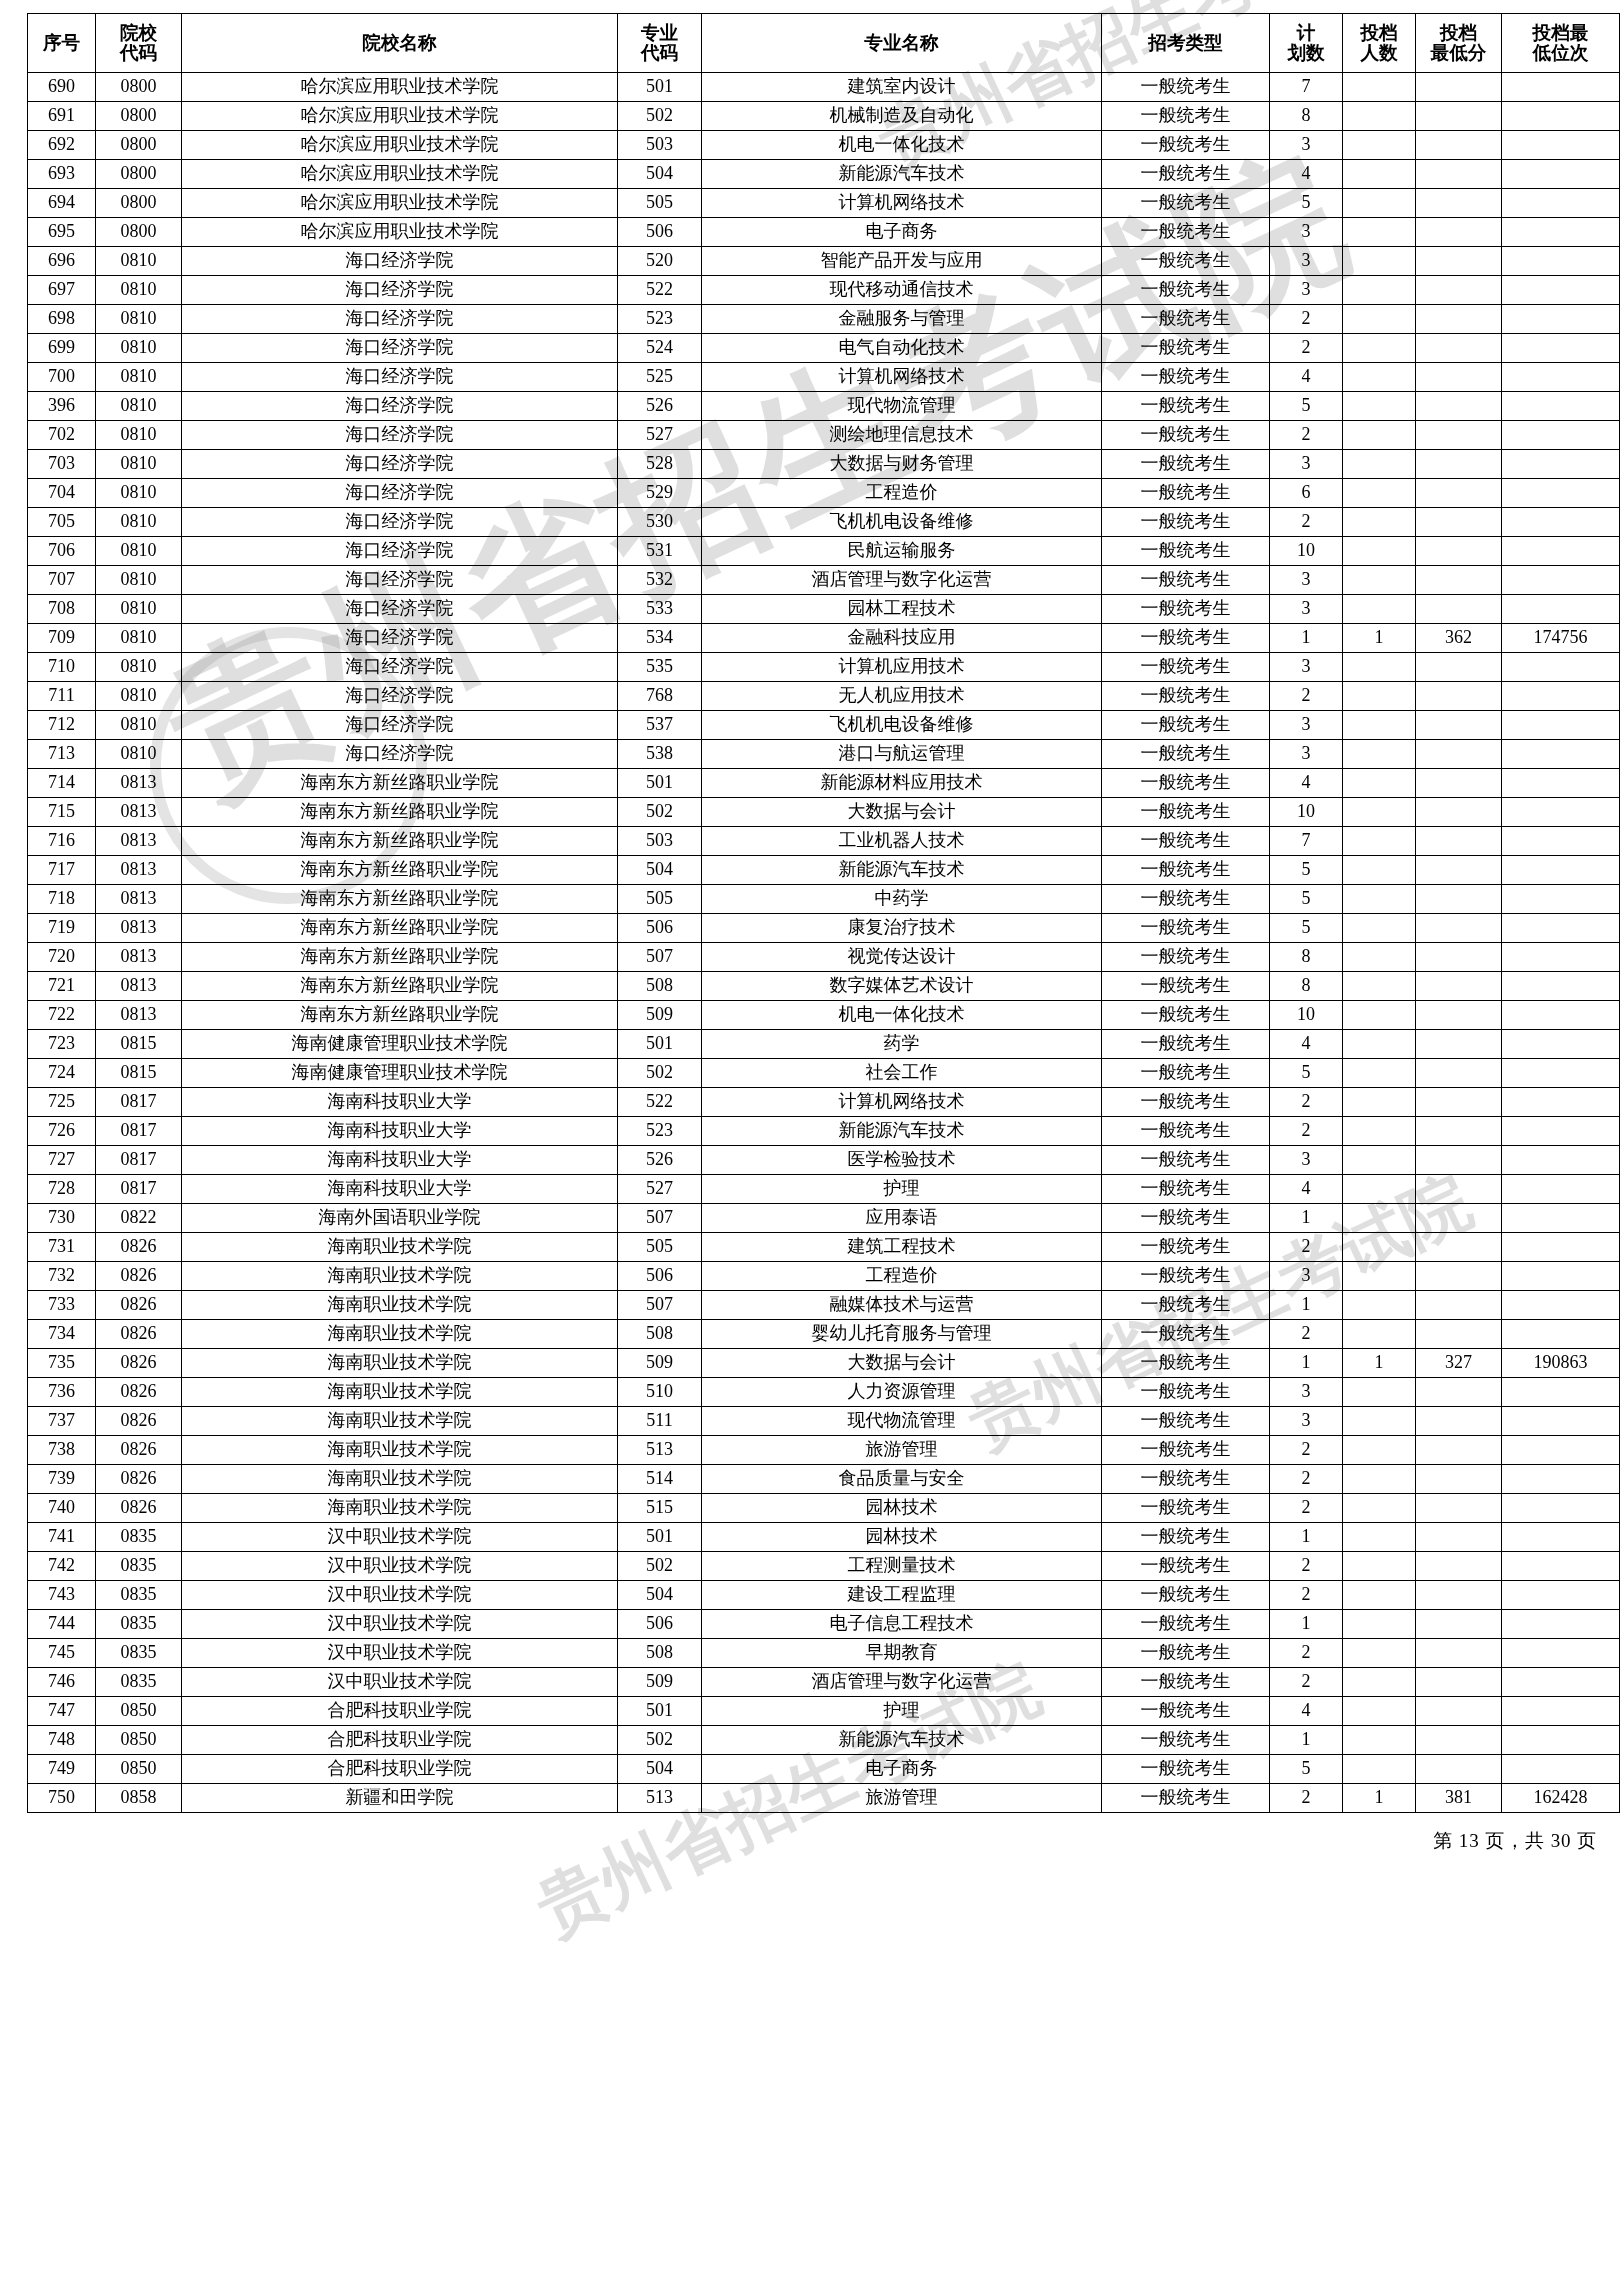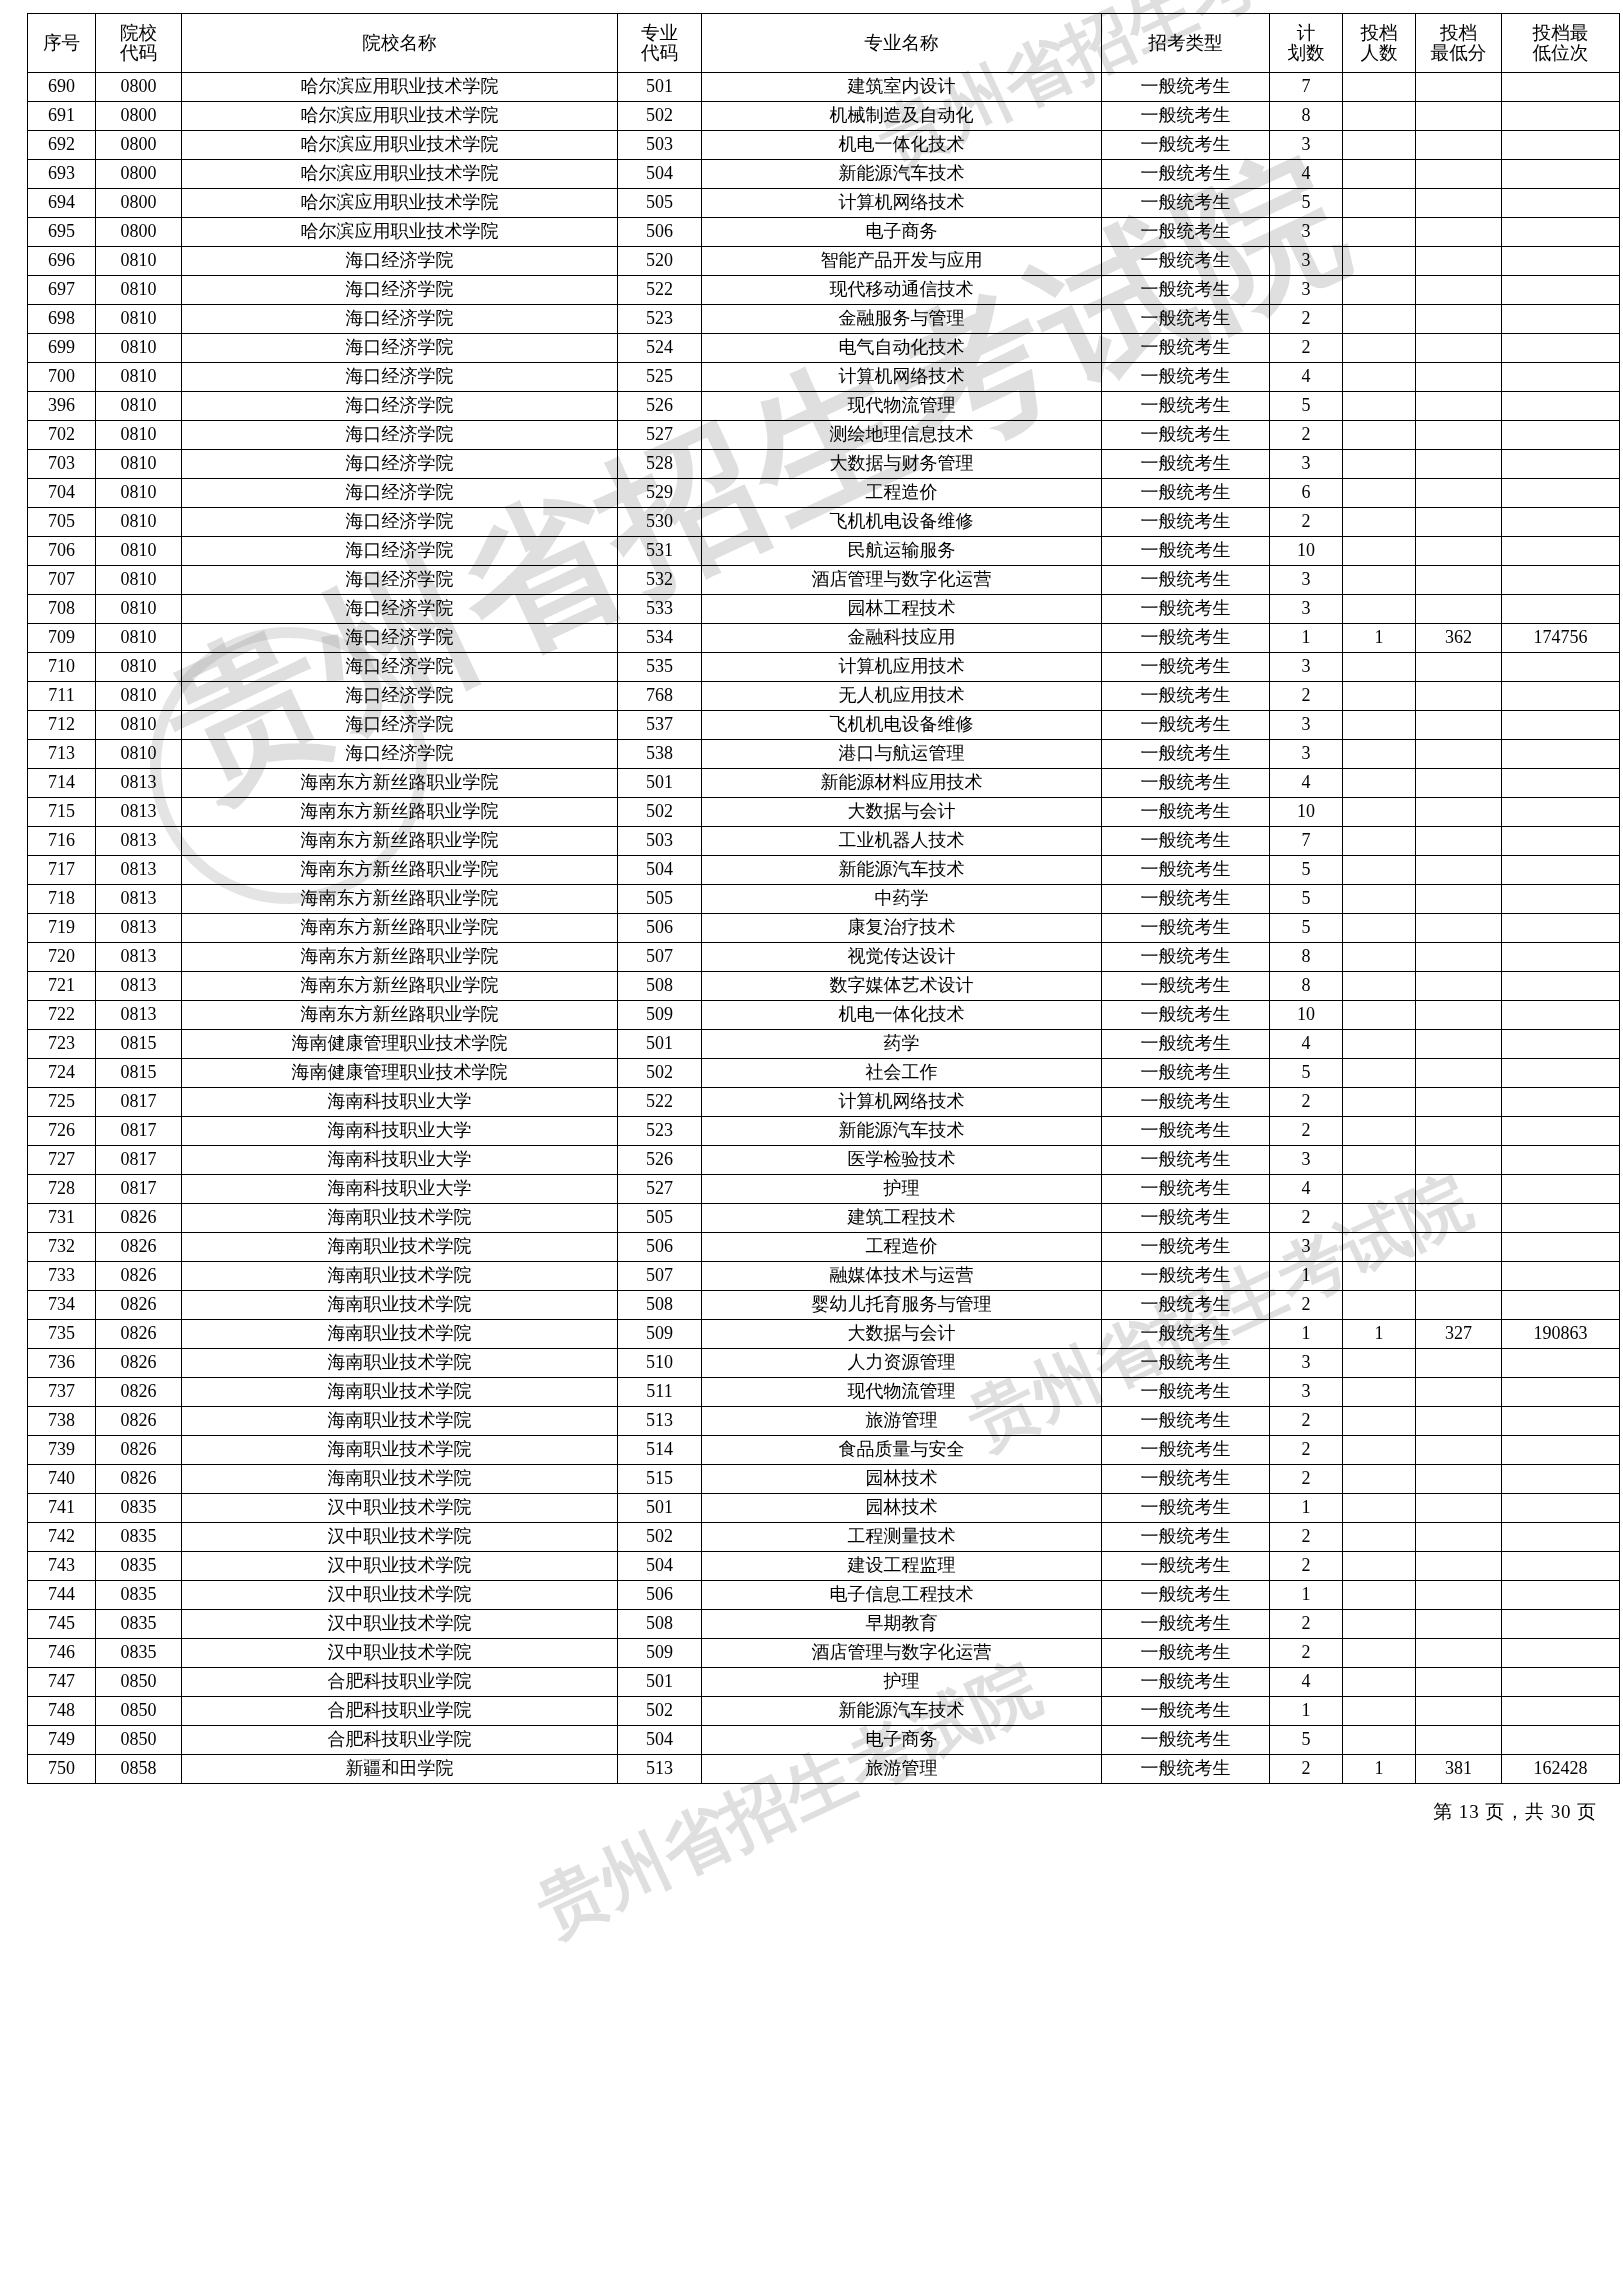--- a/index.html
+++ b/index.html
@@ -61,21 +61,21 @@
     font-size: 18px;
     line-height: 1.08;
     padding: 0;
     height: 28px;
     background: transparent;
   }
   table.grid thead th {
     font-size: 18.6px;
     line-height: 1.06;
     height: 58px;
-    font-weight: normal;
+    font-weight: bold;
   }
   .c-seq    { width: 68px; }
   .c-code   { width: 86px; }
   .c-school { width: 436px; }
   .c-mcode  { width: 84px; }
   .c-major  { width: 400px; }
   .c-type   { width: 168px; }
   .c-plan   { width: 73px; }
   .c-num    { width: 73px; }
   .c-score  { width: 86px; }
@@ -613,20 +613,32 @@
           <td>海南科技职业大学</td>
           <td>527</td>
           <td>护理</td>
           <td>一般统考生</td>
           <td>4</td>
           <td></td>
           <td></td>
           <td></td>
         </tr>
         <tr>
+          <td>730</td>
+          <td>0822</td>
+          <td>海南外国语职业学院</td>
+          <td>507</td>
+          <td>应用泰语</td>
+          <td>一般统考生</td>
+          <td>1</td>
+          <td></td>
+          <td></td>
+          <td></td>
+        </tr>
+        <tr>
           <td>731</td>
           <td>0826</td>
           <td>海南职业技术学院</td>
           <td>505</td>
           <td>建筑工程技术</td>
           <td>一般统考生</td>
           <td>2</td>
           <td></td>
           <td></td>
           <td></td>

